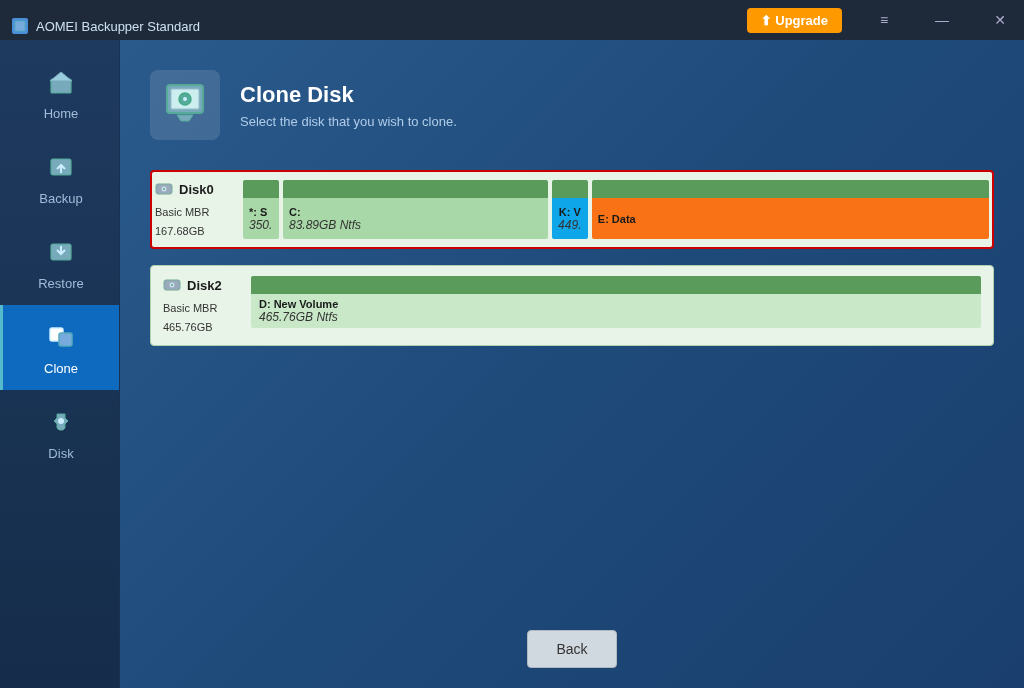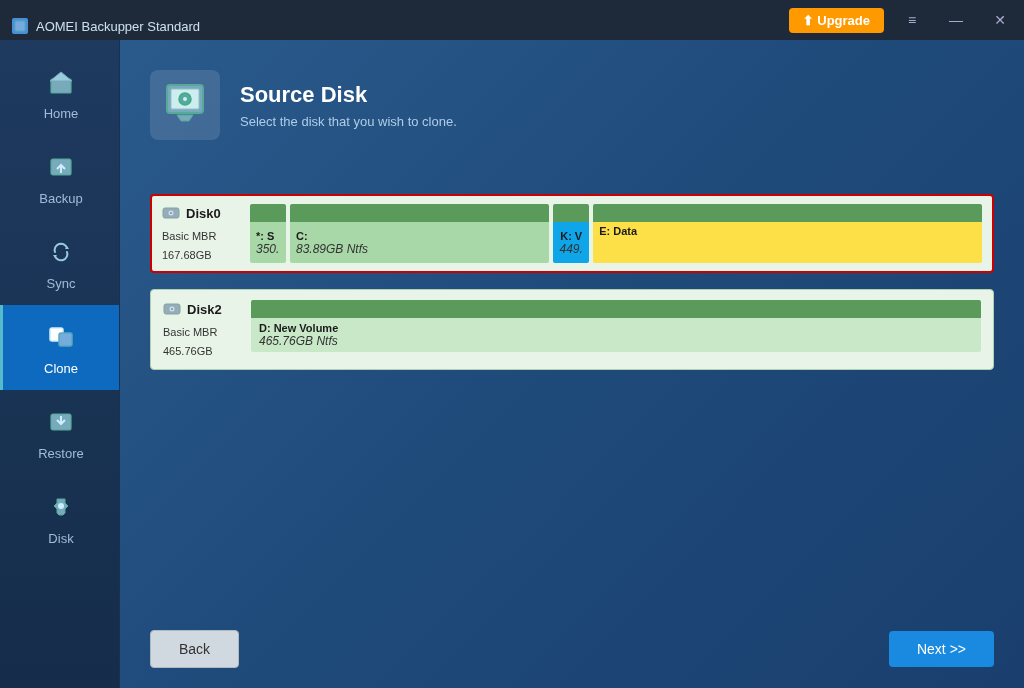--- a/index.html
+++ b/index.html
@@ -144,22 +144,21 @@
 
     .disk-card {
       background: #e8f4e8;
       border-radius: 4px;
       padding: 10px 12px;
       cursor: pointer;
       position: relative;
     }
     .disk-card.selected {
       border: 2px solid #cc0000;
-      padding: 8px 10px;
-      margin-top: 24px;
+      padding: 8px 3px;
     }
     .disk-card:not(.selected) {
       border: 1px solid #b0d0b0;
     }
 
     .disk-card-inner {
       display: flex;
       align-items: stretch;
       gap: 8px;
     }
@@ -259,21 +258,21 @@
     .partition-single .partition-header {
       background: #5a9a5a;
     }
     .partition-single .partition-body {
       background: #c8e8c8;
     }
 
     
     .bottom-bar {
       display: flex;
-      justify-content: space-between;
+      justify-content: center;
       align-items: center;
       gap: 12px;
       padding-top: 16px;
     }
     .btn-back {
       background: #d0d8e0;
       color: #333;
       border: 1px solid #b0b8c0;
       border-radius: 4px;
       padding: 10px 28px;
@@ -305,21 +304,21 @@
 
 <div class="titlebar">
   <div class="titlebar-left">
     <div class="titlebar-icon">
       <svg width="12" height="12" viewBox="0 0 12 12">
           <rect x="1" y="1" width="10" height="10" rx="1" fill="#7ad" stroke="#5ab" stroke-width="1"></rect>
         </svg>
     </div>
     <span>AOMEI Backupper Standard</span>
   </div>
-  <div style="display:flex;align-items:center;gap:12px;">
+  <div style="display:flex;align-items:center;gap:26px;">
     <button class="upgrade-btn">⬆ Upgrade</button>
     <button class="titlebar-btn">≡</button>
     <button class="titlebar-btn">—</button>
     <button class="titlebar-btn close">✕</button>
   </div>
 </div>
 
 <div class="main-layout">
 
   <div class="sidebar">
@@ -338,47 +337,36 @@
           <rect x="4" y="6" width="20" height="16" rx="2" fill="#7ab" stroke="#5a9" stroke-width="1.2"></rect>
           <polyline points="10,16 14,12 18,16" stroke="#cef" stroke-width="2" fill="none"></polyline>
           <line x1="14" y1="12" x2="14" y2="20" stroke="#cef" stroke-width="2"></line>
         </svg>
       </div>
       <span>Backup</span>
     </div>
     <div class="sidebar-item">
       <div class="sidebar-icon">
         <svg width="28" height="28" viewBox="0 0 28 28" fill="none">
-          <path d="M8,14 A6,6 0 0,1 20,10" stroke="#9cd" stroke-width="2" fill="none" stroke-linecap="round"></path>
-          <path d="M20,14 A6,6 0 0,1 8,18" stroke="#9cd" stroke-width="2" fill="none" stroke-linecap="round"></path>
-          <polygon points="20,8 22,11 18,11" fill="#9cd"></polygon>
-          <polygon points="8,20 6,17 10,17" fill="#9cd"></polygon>
-        </svg>
-      </div>
-      <span>Sync</span>
+          <rect x="4" y="6" width="20" height="16" rx="2" fill="#7ab" stroke="#5a9" stroke-width="1.2"></rect>
+          <polyline points="10,12 14,16 18,12" stroke="#cef" stroke-width="2" fill="none"></polyline>
+          <line x1="14" y1="16" x2="14" y2="8" stroke="#cef" stroke-width="2"></line>
+        </svg>
+      </div>
+      <span>Restore</span>
     </div>
     <div class="sidebar-item active">
       <div class="sidebar-icon">
         <svg width="28" height="28" viewBox="0 0 28 28" fill="none">
           <rect x="3" y="5" width="13" height="13" rx="2" fill="#fff" stroke="#cef" stroke-width="1.5"></rect>
           <rect x="12" y="10" width="13" height="13" rx="2" fill="#7ad" stroke="#5ab" stroke-width="1.5"></rect>
           <line x1="9" y1="11" x2="9" y2="11" stroke="#5ab" stroke-width="1"></line>
         </svg>
       </div>
       <span>Clone</span>
-    </div>
-    <div class="sidebar-item">
-      <div class="sidebar-icon">
-        <svg width="28" height="28" viewBox="0 0 28 28" fill="none">
-          <rect x="4" y="6" width="20" height="16" rx="2" fill="#7ab" stroke="#5a9" stroke-width="1.2"></rect>
-          <polyline points="10,12 14,16 18,12" stroke="#cef" stroke-width="2" fill="none"></polyline>
-          <line x1="14" y1="16" x2="14" y2="8" stroke="#cef" stroke-width="2"></line>
-        </svg>
-      </div>
-      <span>Restore</span>
     </div>
     <div class="sidebar-item">
       <div class="sidebar-icon">
         <svg width="28" height="28" viewBox="0 0 28 28" fill="none">
           <path d="M10,6 L10,10 L7,13 L10,16 L10,20 L12,22 L16,22 L18,20 L18,16 L21,13 L18,10 L18,6 Z" fill="#7ab" stroke="#5a9" stroke-width="1"></path>
           <circle cx="14" cy="13" r="3" fill="#cef"></circle>
         </svg>
       </div>
       <span>Disk</span>
     </div>
@@ -392,21 +380,21 @@
           <svg width="48" height="48" viewBox="0 0 48 48" fill="none">
             <rect x="6" y="8" width="36" height="28" rx="3" fill="#7ab" stroke="#5a9" stroke-width="2"></rect>
             <rect x="10" y="12" width="28" height="20" rx="1" fill="#cee" stroke="#9bc" stroke-width="1"></rect>
             <ellipse cx="24" cy="22" rx="6" ry="6" fill="#5a9" stroke="#4a8" stroke-width="1.5"></ellipse>
             <ellipse cx="24" cy="22" rx="2" ry="2" fill="#cef"></ellipse>
             <path d="M16 38 L20 44 L28 44 L32 38 Z" fill="#7ab" stroke="#5a9" stroke-width="1"></path>
           </svg>
         </div>
       </div>
       <div class="page-title-area">
-        <h1>Source Disk</h1>
+        <h1>Clone Disk</h1>
         <p>Select the disk that you wish to clone.</p>
       </div>
     </div>
 
     <div class="disk-list">
 
       <div class="disk-card selected">
         <div class="disk-card-inner">
           <div class="disk-info">
             <div class="disk-name-row">
@@ -443,21 +431,21 @@
             <div class="partition small2">
               <div class="partition-header" style="background:#5a9a5a;"></div>
               <div class="partition-body" style="background:#0ea5e9;align-items:center;">
                 <span class="partition-label">K: V</span>
                 <span class="partition-size">449.</span>
               </div>
             </div>
 
             <div class="partition large">
               <div class="partition-header" style="background:#5a9a5a;"></div>
-              <div class="partition-body" style="background:#fde047;justify-content:space-between;">
+              <div class="partition-body" style="background:#f97316;">
                 <span class="partition-label">E: Data</span>
               </div>
             </div>
           </div>
         </div>
       </div>
 
       <div class="disk-card">
         <div class="disk-card-inner">
           <div class="disk-info">
@@ -483,17 +471,16 @@
               </div>
             </div>
           </div>
         </div>
       </div>
 
     </div>
 
     <div class="bottom-bar">
       <button class="btn-back">Back</button>
-      <button class="btn-next">Next &gt;&gt;</button>
     </div>
 
   </div>
 </div>
 
 </body></html>

